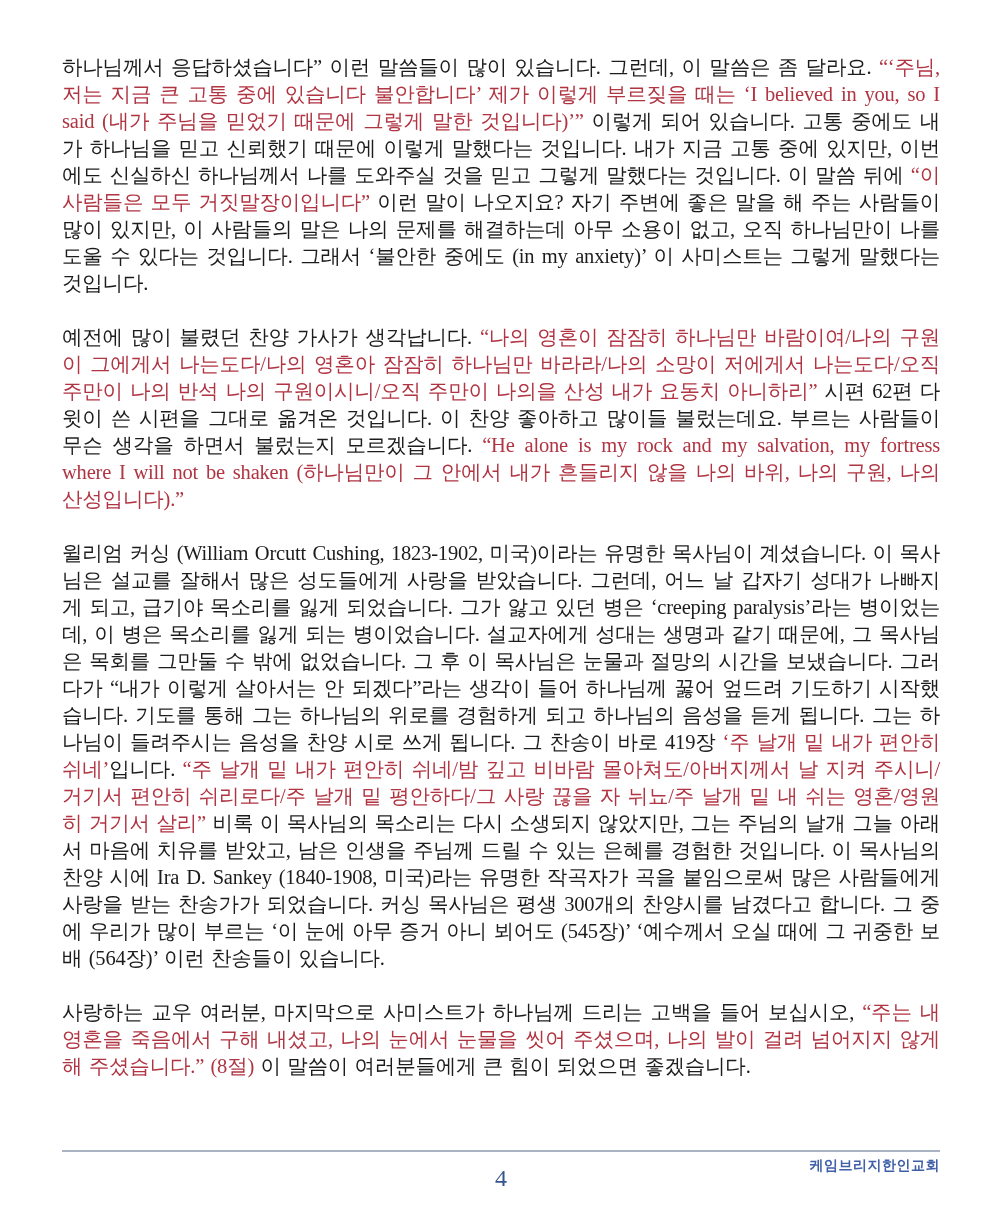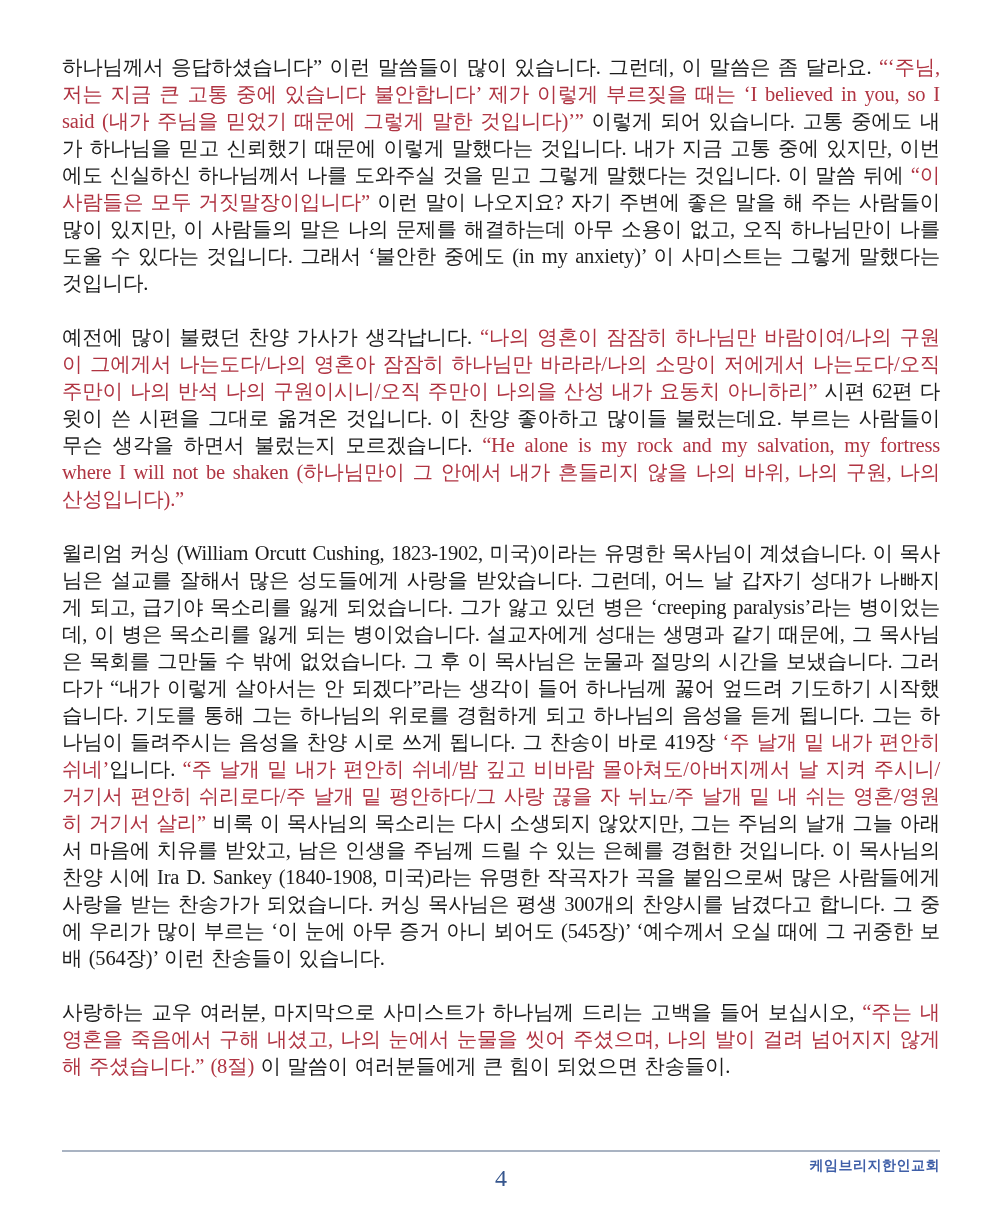--- a/index.html
+++ b/index.html
@@ -59,21 +59,21 @@
   }
 </style>
 </head>
 <body>
 
 <div class="page">
   <div class="doc-body">
       <p class="para"><span class="seg">하나님께서 응답하셨습니다” 이런 말씀들이 많이 있습니다. 그런데, 이 말씀은 좀 달라요. </span><span class="seg red">“‘주님, 저는 지금 큰 고통 중에 있습니다 불안합니다’ 제가 이렇게 부르짖을 때는 ‘I believed in you, so I said (내가 주님을 믿었기 때문에 그렇게 말한 것입니다)’”</span><span class="seg"> 이렇게 되어 있습니다. 고통 중에도 내가 하나님을 믿고 신뢰했기 때문에 이렇게 말했다는 것입니다. 내가 지금 고통 중에 있지만, 이번에도 신실하신 하나님께서 나를 도와주실 것을 믿고 그렇게 말했다는 것입니다. 이 말씀 뒤에 </span><span class="seg red">“이 사람들은 모두 거짓말장이입니다”</span><span class="seg"> 이런 말이 나오지요? 자기 주변에 좋은 말을 해 주는 사람들이 많이 있지만, 이 사람들의 말은 나의 문제를 해결하는데 아무 소용이 없고, 오직 하나님만이 나를 도울 수 있다는 것입니다. 그래서 ‘불안한 중에도 (in my anxiety)’ 이 사미스트는 그렇게 말했다는 것입니다.</span></p>
       <p class="para"><span class="seg">예전에 많이 불렸던 찬양 가사가 생각납니다. </span><span class="seg red">“나의 영혼이 잠잠히 하나님만 바람이여/나의 구원이 그에게서 나는도다/나의 영혼아 잠잠히 하나님만 바라라/나의 소망이 저에게서 나는도다/오직 주만이 나의 반석 나의 구원이시니/오직 주만이 나의을 산성 내가 요동치 아니하리”</span><span class="seg"> 시편 62편 다윗이 쓴 시편을 그대로 옮겨온 것입니다. 이 찬양 좋아하고 많이들 불렀는데요. 부르는 사람들이 무슨 생각을 하면서 불렀는지 모르겠습니다. </span><span class="seg red">“He alone is my rock and my salvation, my fortress where I will not be shaken (하나님만이 그 안에서 내가 흔들리지 않을 나의 바위, 나의 구원, 나의 산성입니다).”</span></p>
       <p class="para"><span class="seg">윌리엄 커싱 (William Orcutt Cushing, 1823-1902, 미국)이라는 유명한 목사님이 계셨습니다. 이 목사님은 설교를 잘해서 많은 성도들에게 사랑을 받았습니다. 그런데, 어느 날 갑자기 성대가 나빠지게 되고, 급기야 목소리를 잃게 되었습니다. 그가 앓고 있던 병은 ‘creeping paralysis’라는 병이었는데, 이 병은 목소리를 잃게 되는 병이었습니다. 설교자에게 성대는 생명과 같기 때문에, 그 목사님은 목회를 그만둘 수 밖에 없었습니다. 그 후 이 목사님은 눈물과 절망의 시간을 보냈습니다. 그러다가 “내가 이렇게 살아서는 안 되겠다”라는 생각이 들어 하나님께 꿇어 엎드려 기도하기 시작했습니다. 기도를 통해 그는 하나님의 위로를 경험하게 되고 하나님의 음성을 듣게 됩니다. 그는 하나님이 들려주시는 음성을 찬양 시로 쓰게 됩니다. 그 찬송이 바로 419장 </span><span class="seg red">‘주 날개 밑 내가 편안히 쉬네’</span><span class="seg">입니다. </span><span class="seg red">“주 날개 밑 내가 편안히 쉬네/밤 깊고 비바람 몰아쳐도/아버지께서 날 지켜 주시니/거기서 편안히 쉬리로다/주 날개 밑 평안하다/그 사랑 끊을 자 뉘뇨/주 날개 밑 내 쉬는 영혼/영원히 거기서 살리”</span><span class="seg"> 비록 이 목사님의 목소리는 다시 소생되지 않았지만, 그는 주님의 날개 그늘 아래서 마음에 치유를 받았고, 남은 인생을 주님께 드릴 수 있는 은혜를 경험한 것입니다. 이 목사님의 찬양 시에 Ira D. Sankey (1840-1908, 미국)라는 유명한 작곡자가 곡을 붙임으로써 많은 사람들에게 사랑을 받는 찬송가가 되었습니다. 커싱 목사님은 평생 300개의 찬양시를 남겼다고 합니다. 그 중에 우리가 많이 부르는 ‘이 눈에 아무 증거 아니 뵈어도 (545장)’ ‘예수께서 오실 때에 그 귀중한 보배 (564장)’ 이런 찬송들이 있습니다.</span></p>
-      <p class="para"><span class="seg">사랑하는 교우 여러분, 마지막으로 사미스트가 하나님께 드리는 고백을 들어 보십시오, </span><span class="seg red">“주는 내 영혼을 죽음에서 구해 내셨고, 나의 눈에서 눈물을 씻어 주셨으며, 나의 발이 걸려 넘어지지 않게 해 주셨습니다.” (8절)</span><span class="seg"> 이 말씀이 여러분들에게 큰 힘이 되었으면 찬송들이.</span></p>
+      <p class="para"><span class="seg">사랑하는 교우 여러분, 마지막으로 사미스트가 하나님께 드리는 고백을 들어 보십시오, </span><span class="seg red">“주는 내 영혼을 죽음에서 구해 내셨고, 나의 눈에서 눈물을 씻어 주셨으며, 나의 발이 걸려 넘어지지 않게 해 주셨습니다.” (8절)</span><span class="seg"> 이 말씀이 여러분들에게 큰 힘이 되었으면 좋겠습니다.</span></p>
     </div>
 
   <div class="footer">
     <div class="rule"></div>
     <div class="church">케임브리지한인교회</div>
     <div class="pagenum">4</div>
   </div>
 </div>
 
 </body></html>

